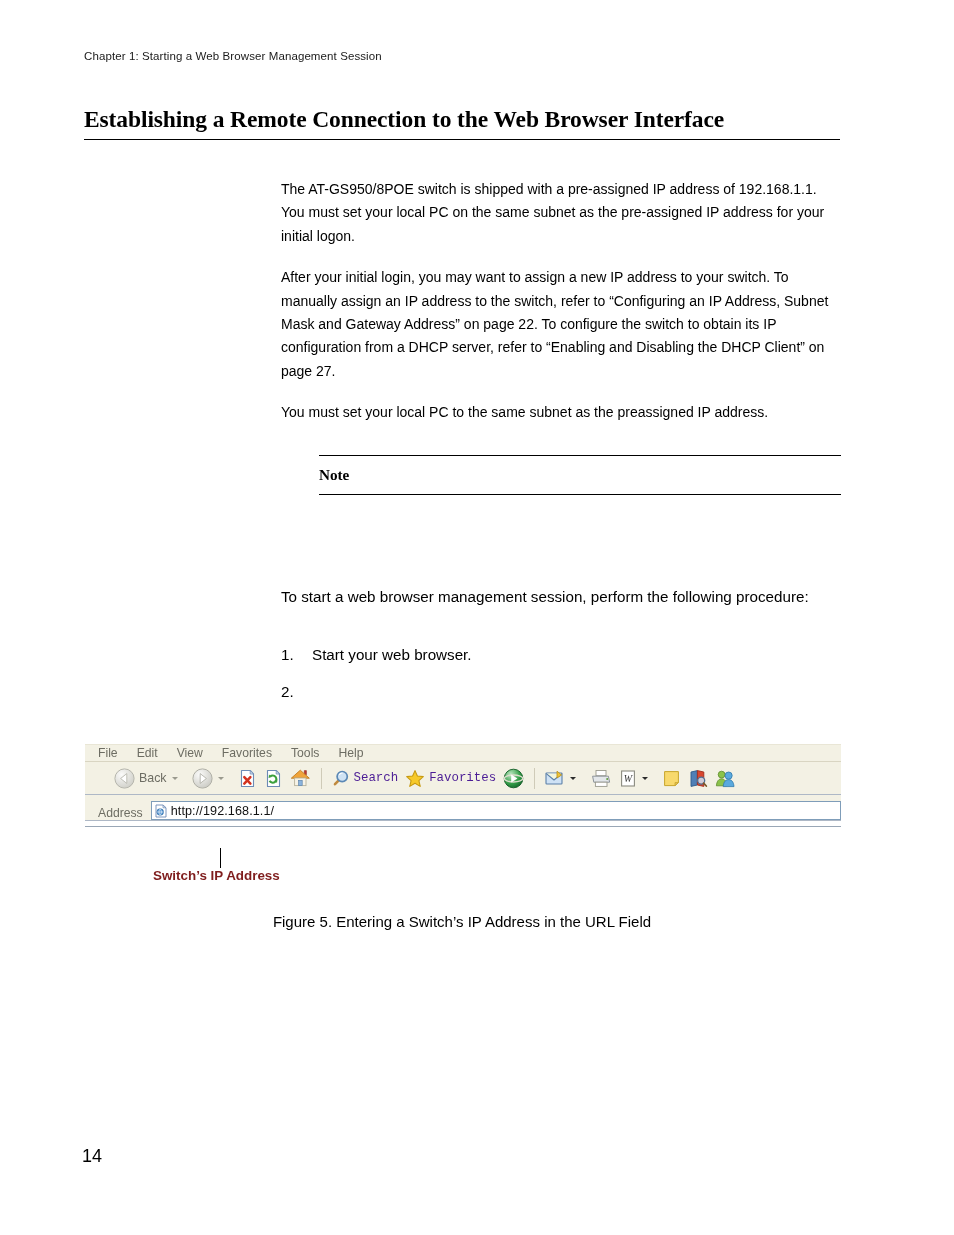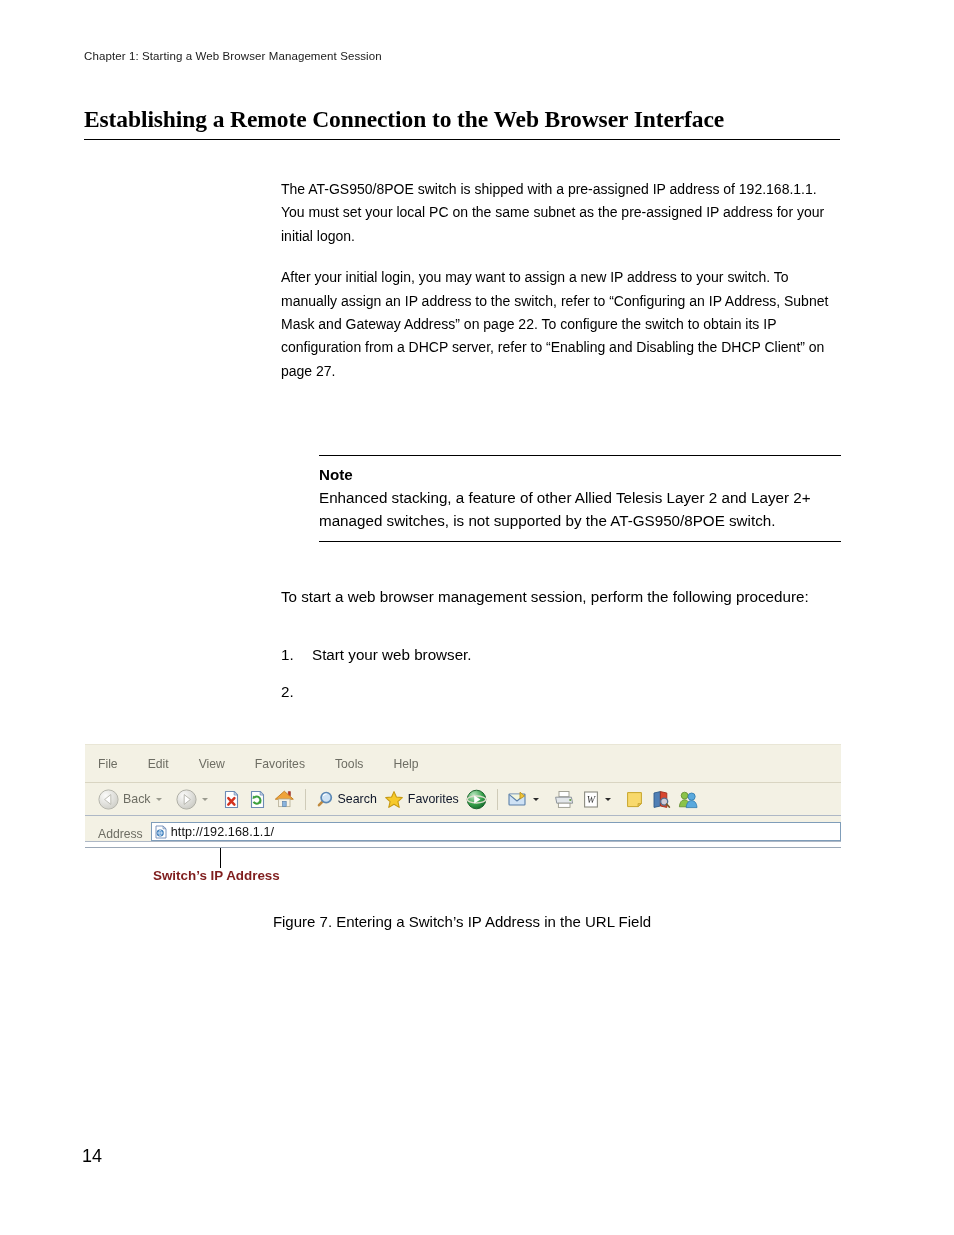--- a/index.html
+++ b/index.html
@@ -68,20 +68,21 @@
   
   .note-box {
     position: absolute;
     left: 319px;
     top: 455px;
     width: 522px;
     border-top: 1.4px solid #000;
     border-bottom: 1.4px solid #000;
     padding: 9px 0 8px 0;
     box-sizing: border-box;
+    font-family: Liberation Serif, serif;
   }
   .note-title {
     font-size: 15.2px;
     font-weight: bold;
     line-height: 20px;
     margin: 0 0 1px 0;
   }
   .note-body {
     font-size: 15.2px;
     line-height: 23.4px;
@@ -125,59 +126,58 @@
   .browser {
     position: absolute;
     left: 85px;
     top: 744px;
     width: 756px;
     background: #f3f1e4;
     border-top: 1px solid #e9e6d6;
     box-sizing: border-box;
   }
   .menubar {
-    height: 38px;
+    height: 17px;
     background: #f3f1e4;
     display: flex;
     align-items: center;
     padding-left: 13px;
     border-bottom: 1px solid #d9d5c2;
     box-sizing: border-box;
-    gap: 11px;
   }
   .menu-item {
     font-size: 12.2px;
     color: #6d6d63;
     margin-right: 19px;
     white-space: nowrap;
   }
 
   .toolbar {
     height: 33px;
     background: #f3f1e4;
     display: flex;
     align-items: center;
-    padding-left: 10px;
+    padding-left: 26px;
     border-bottom: 1px solid #aeb8c6;
     box-sizing: border-box;
   }
   .tb-btn {
     display: flex;
     align-items: center;
     height: 27px;
     padding: 0 3px;
     margin-right: 1px;
   }
   .tb-label {
     font-size: 12.4px;
     color: #6d6d63;
     margin-left: 4px;
     white-space: nowrap;
   }
-  .tb-label.dark { color: #0f172a; }
+  .tb-label.dark { color: #4c1d95; font-family: Liberation Mono, monospace; }
   .tb-caret {
     width: 0; height: 0;
     border-left: 3.2px solid transparent;
     border-right: 3.2px solid transparent;
     border-top: 3.6px solid #9a9a8e;
     margin: 0 7px 0 5px;
   }
   .tb-caret.black { border-top-color: #2b2b2b; }
   .tb-sep {
     width: 1px;
@@ -272,25 +272,25 @@
 <body>
 
 <div class="running-header">Chapter 1: Starting a Web Browser Management Session</div>
 
 <div class="section-heading">Establishing a Remote Connection to the Web Browser Interface</div>
 <div class="heading-rule"></div>
 
 <div class="body-col">
   <p class="para">The AT-GS950/8POE switch is shipped with a pre-assigned IP address of 192.168.1.1. You must set your local PC on the same subnet as the pre-assigned IP address for your initial logon.</p>
   <p class="para">After your initial login, you may want to assign a new IP address to your switch. To manually assign an IP address to the switch, refer to “Configuring an IP Address, Subnet Mask and Gateway Address” on page 22. To configure the switch to obtain its IP configuration from a DHCP server, refer to “Enabling and Disabling the DHCP Client” on page 27.</p>
+  <p class="para tight">You must set your local PC to the same subnet as the preassigned IP address.</p>
 </div>
 
 <div class="note-box">
   <p class="note-title">Note</p>
-  <p class="note-body">Enhanced stacking, a feature of other Allied Telesis Layer 2 and Layer 2+ managed switches, is not supported by the AT-GS950/8POE switch.</p>
 </div>
 
 <div class="proc-intro">To start a web browser management session, perform the following procedure:</div>
 
 <ol class="proc-list">
   <li class="proc-item">
     <span class="proc-num">1.</span>
     <span>Start your web browser.</span>
   </li>
   <li class="proc-item">
@@ -497,15 +497,15 @@
       <span class="address-url">http://192.168.1.1/</span>
     </div>
   </div>
 
   <div class="browser-bottom"></div>
 </div>
 
 <div class="callout-line"></div>
 <div class="callout-label">Switch’s IP Address</div>
 
-<div class="figure-caption">Figure 7. Entering a Switch’s IP Address in the URL Field</div>
+<div class="figure-caption">Figure 5. Entering a Switch’s IP Address in the URL Field</div>
 
 <div class="page-number">14</div>
 
 </body></html>

